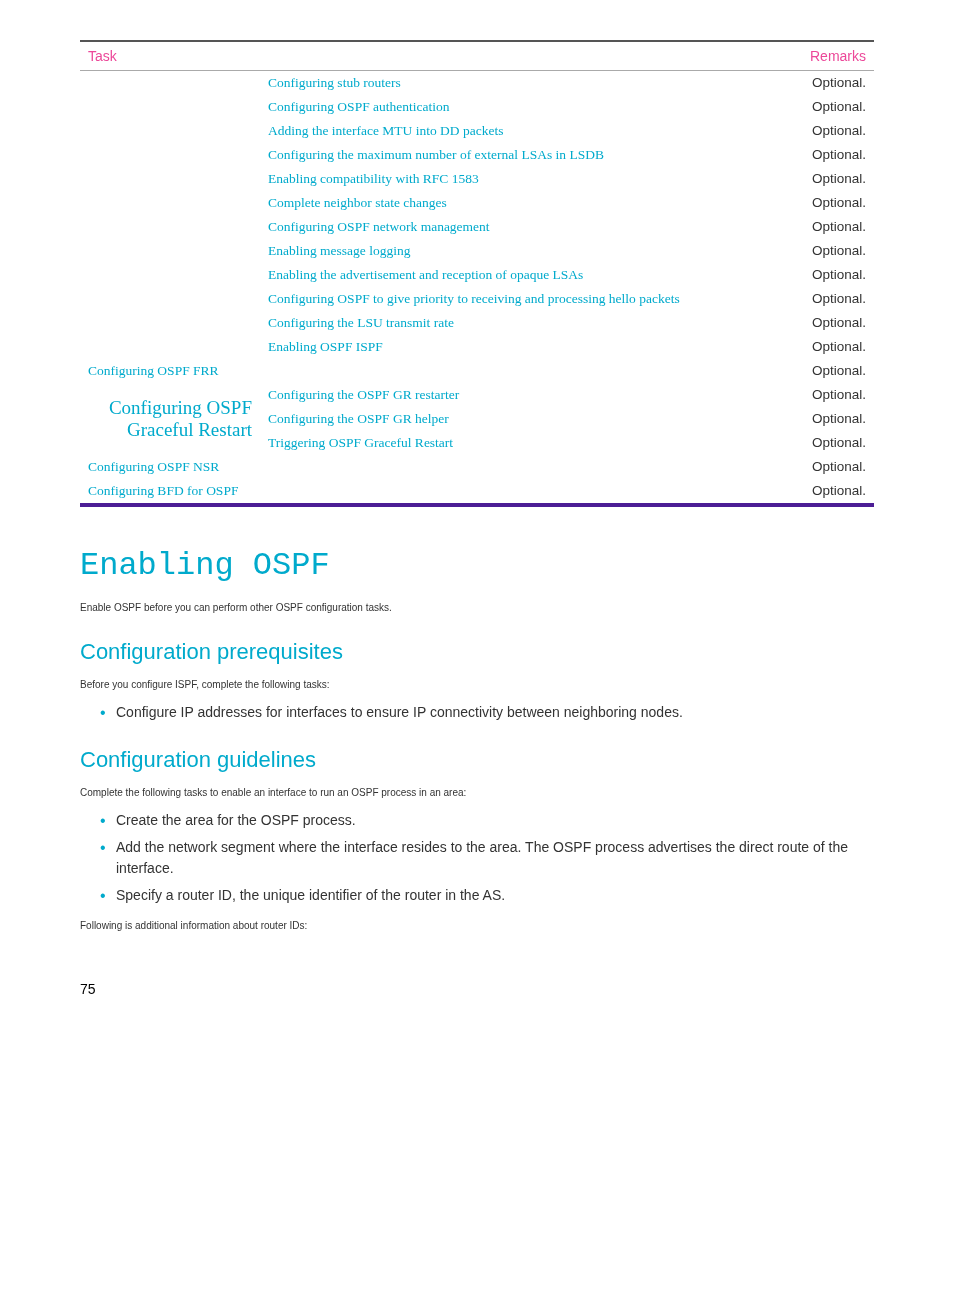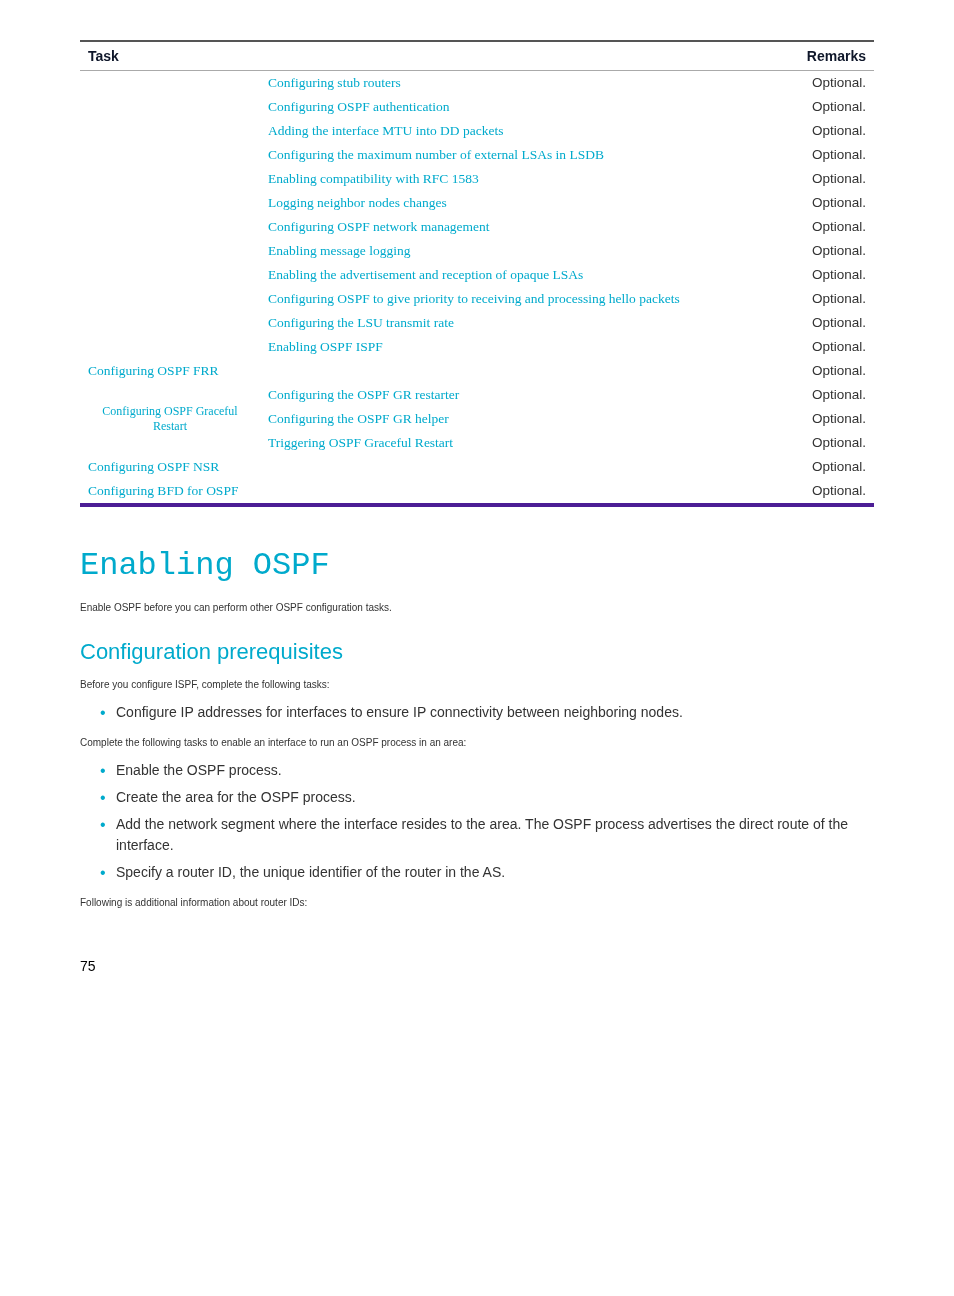--- a/index.html
+++ b/index.html
@@ -12,23 +12,23 @@
       padding: 40px 80px;
     }
 
     
     .task-table {
       width: 100%;
       border-collapse: collapse;
       margin-bottom: 40px;
     }
     .task-table th {
-      font-weight: bold;
-      font-size: 14px;
-      color: #0f172a;
+      font-weight: normal;
+      font-size: 14px;
+      color: #ec4899;
       padding: 6px 8px;
       border-top: 2px solid #555;
       border-bottom: 1px solid #aaa;
       text-align: left;
     }
     .task-table th.remarks-col {
       text-align: right;
     }
     .task-table td {
       padding: 4px 8px;
@@ -143,21 +143,21 @@
         <td><span class="link">Configuring the maximum number of external LSAs in LSDB</span></td>
         <td class="remarks">Optional.</td>
       </tr>
       <tr>
         <td class="task-left"></td>
         <td><span class="link">Enabling compatibility with RFC 1583</span></td>
         <td class="remarks">Optional.</td>
       </tr>
       <tr>
         <td class="task-left"></td>
-        <td><span class="link">Logging neighbor nodes changes</span></td>
+        <td><span class="link">Complete neighbor state changes</span></td>
         <td class="remarks">Optional.</td>
       </tr>
       <tr>
         <td class="task-left"></td>
         <td><span class="link">Configuring OSPF network management</span></td>
         <td class="remarks">Optional.</td>
       </tr>
       <tr>
         <td class="task-left"></td>
         <td><span class="link">Enabling message logging</span></td>
@@ -181,21 +181,21 @@
       <tr>
         <td class="task-left"></td>
         <td><span class="link">Enabling OSPF ISPF</span></td>
         <td class="remarks">Optional.</td>
       </tr>
       <tr>
         <td colspan="2" class=""><span class="link">Configuring OSPF FRR</span></td>
         <td class="remarks">Optional.</td>
       </tr>
       <tr>
-        <td rowspan="3" style="vertical-align: middle; text-align: center; font-size: 12px;"><span class="link">Configuring OSPF Graceful Restart</span></td>
+        <td rowspan="3" style="vertical-align: middle; text-align: right; font-size: 19px;"><span class="link">Configuring OSPF Graceful Restart</span></td>
         <td><span class="link">Configuring the OSPF GR restarter</span></td>
         <td class="remarks">Optional.</td>
       </tr>
       <tr>
         <td><span class="link">Configuring the OSPF GR helper</span></td>
         <td class="remarks">Optional.</td>
       </tr>
       <tr>
         <td><span class="link">Triggering OSPF Graceful Restart</span></td>
         <td class="remarks">Optional.</td>
@@ -214,23 +214,23 @@
 <div>
   <h1 class="section-title">Enabling OSPF</h1>
   <p class="body-text">Enable OSPF before you can perform other OSPF configuration tasks.</p>
 
   <h2 class="subsection-title">Configuration prerequisites</h2>
   <p class="body-text">Before you configure ISPF, complete the following tasks:</p>
   <ul class="bullet-list" id="prereqs-list">
       <li>Configure IP addresses for interfaces to ensure IP connectivity between neighboring nodes.</li>
     </ul>
 
+  <h2 class="subsection-title">Configuration guidelines</h2>
   <p class="body-text">Complete the following tasks to enable an interface to run an OSPF process in an area:</p>
   <ul class="bullet-list" id="guidelines-list">
-      <li>Enable the OSPF process.</li>
       <li>Create the area for the OSPF process.</li>
       <li>Add the network segment where the interface resides to the area. The OSPF process advertises the direct route of the interface.</li>
       <li>Specify a router ID, the unique identifier of the router in the AS.</li>
     </ul>
   <p class="body-text">Following is additional information about router IDs:</p>
 </div>
 
 <div class="page-number">75</div>
 
 </body></html>

